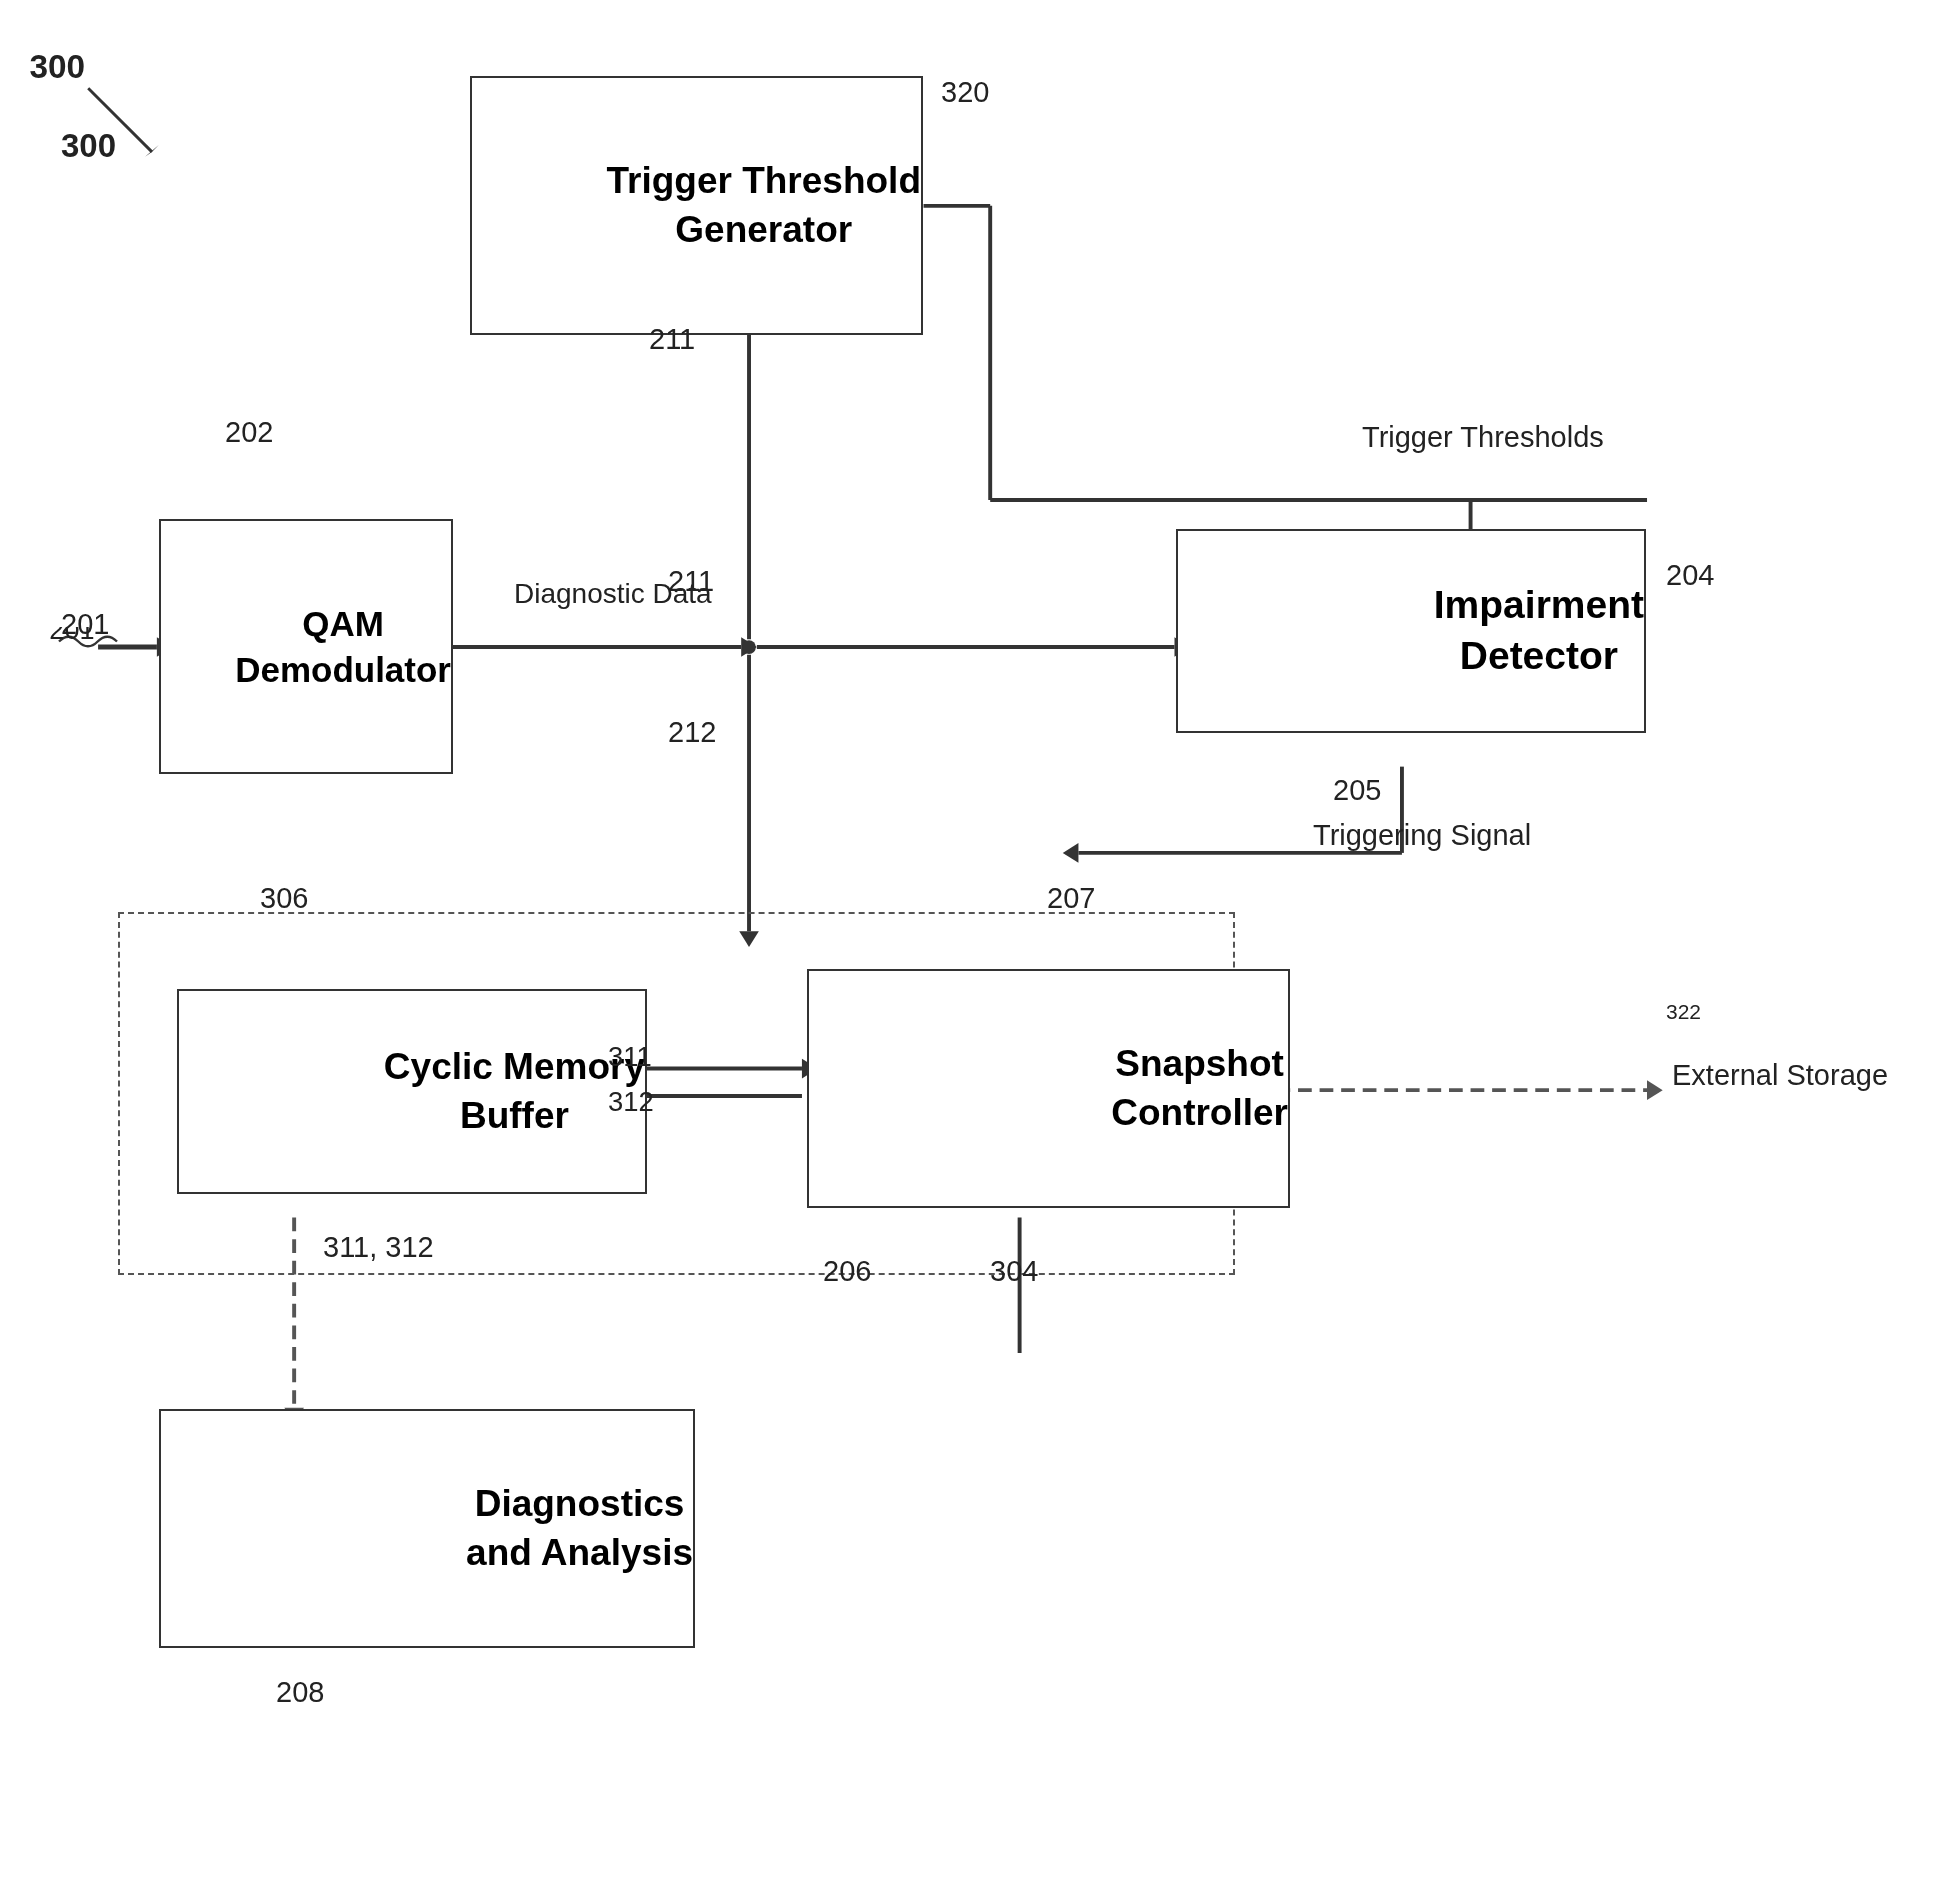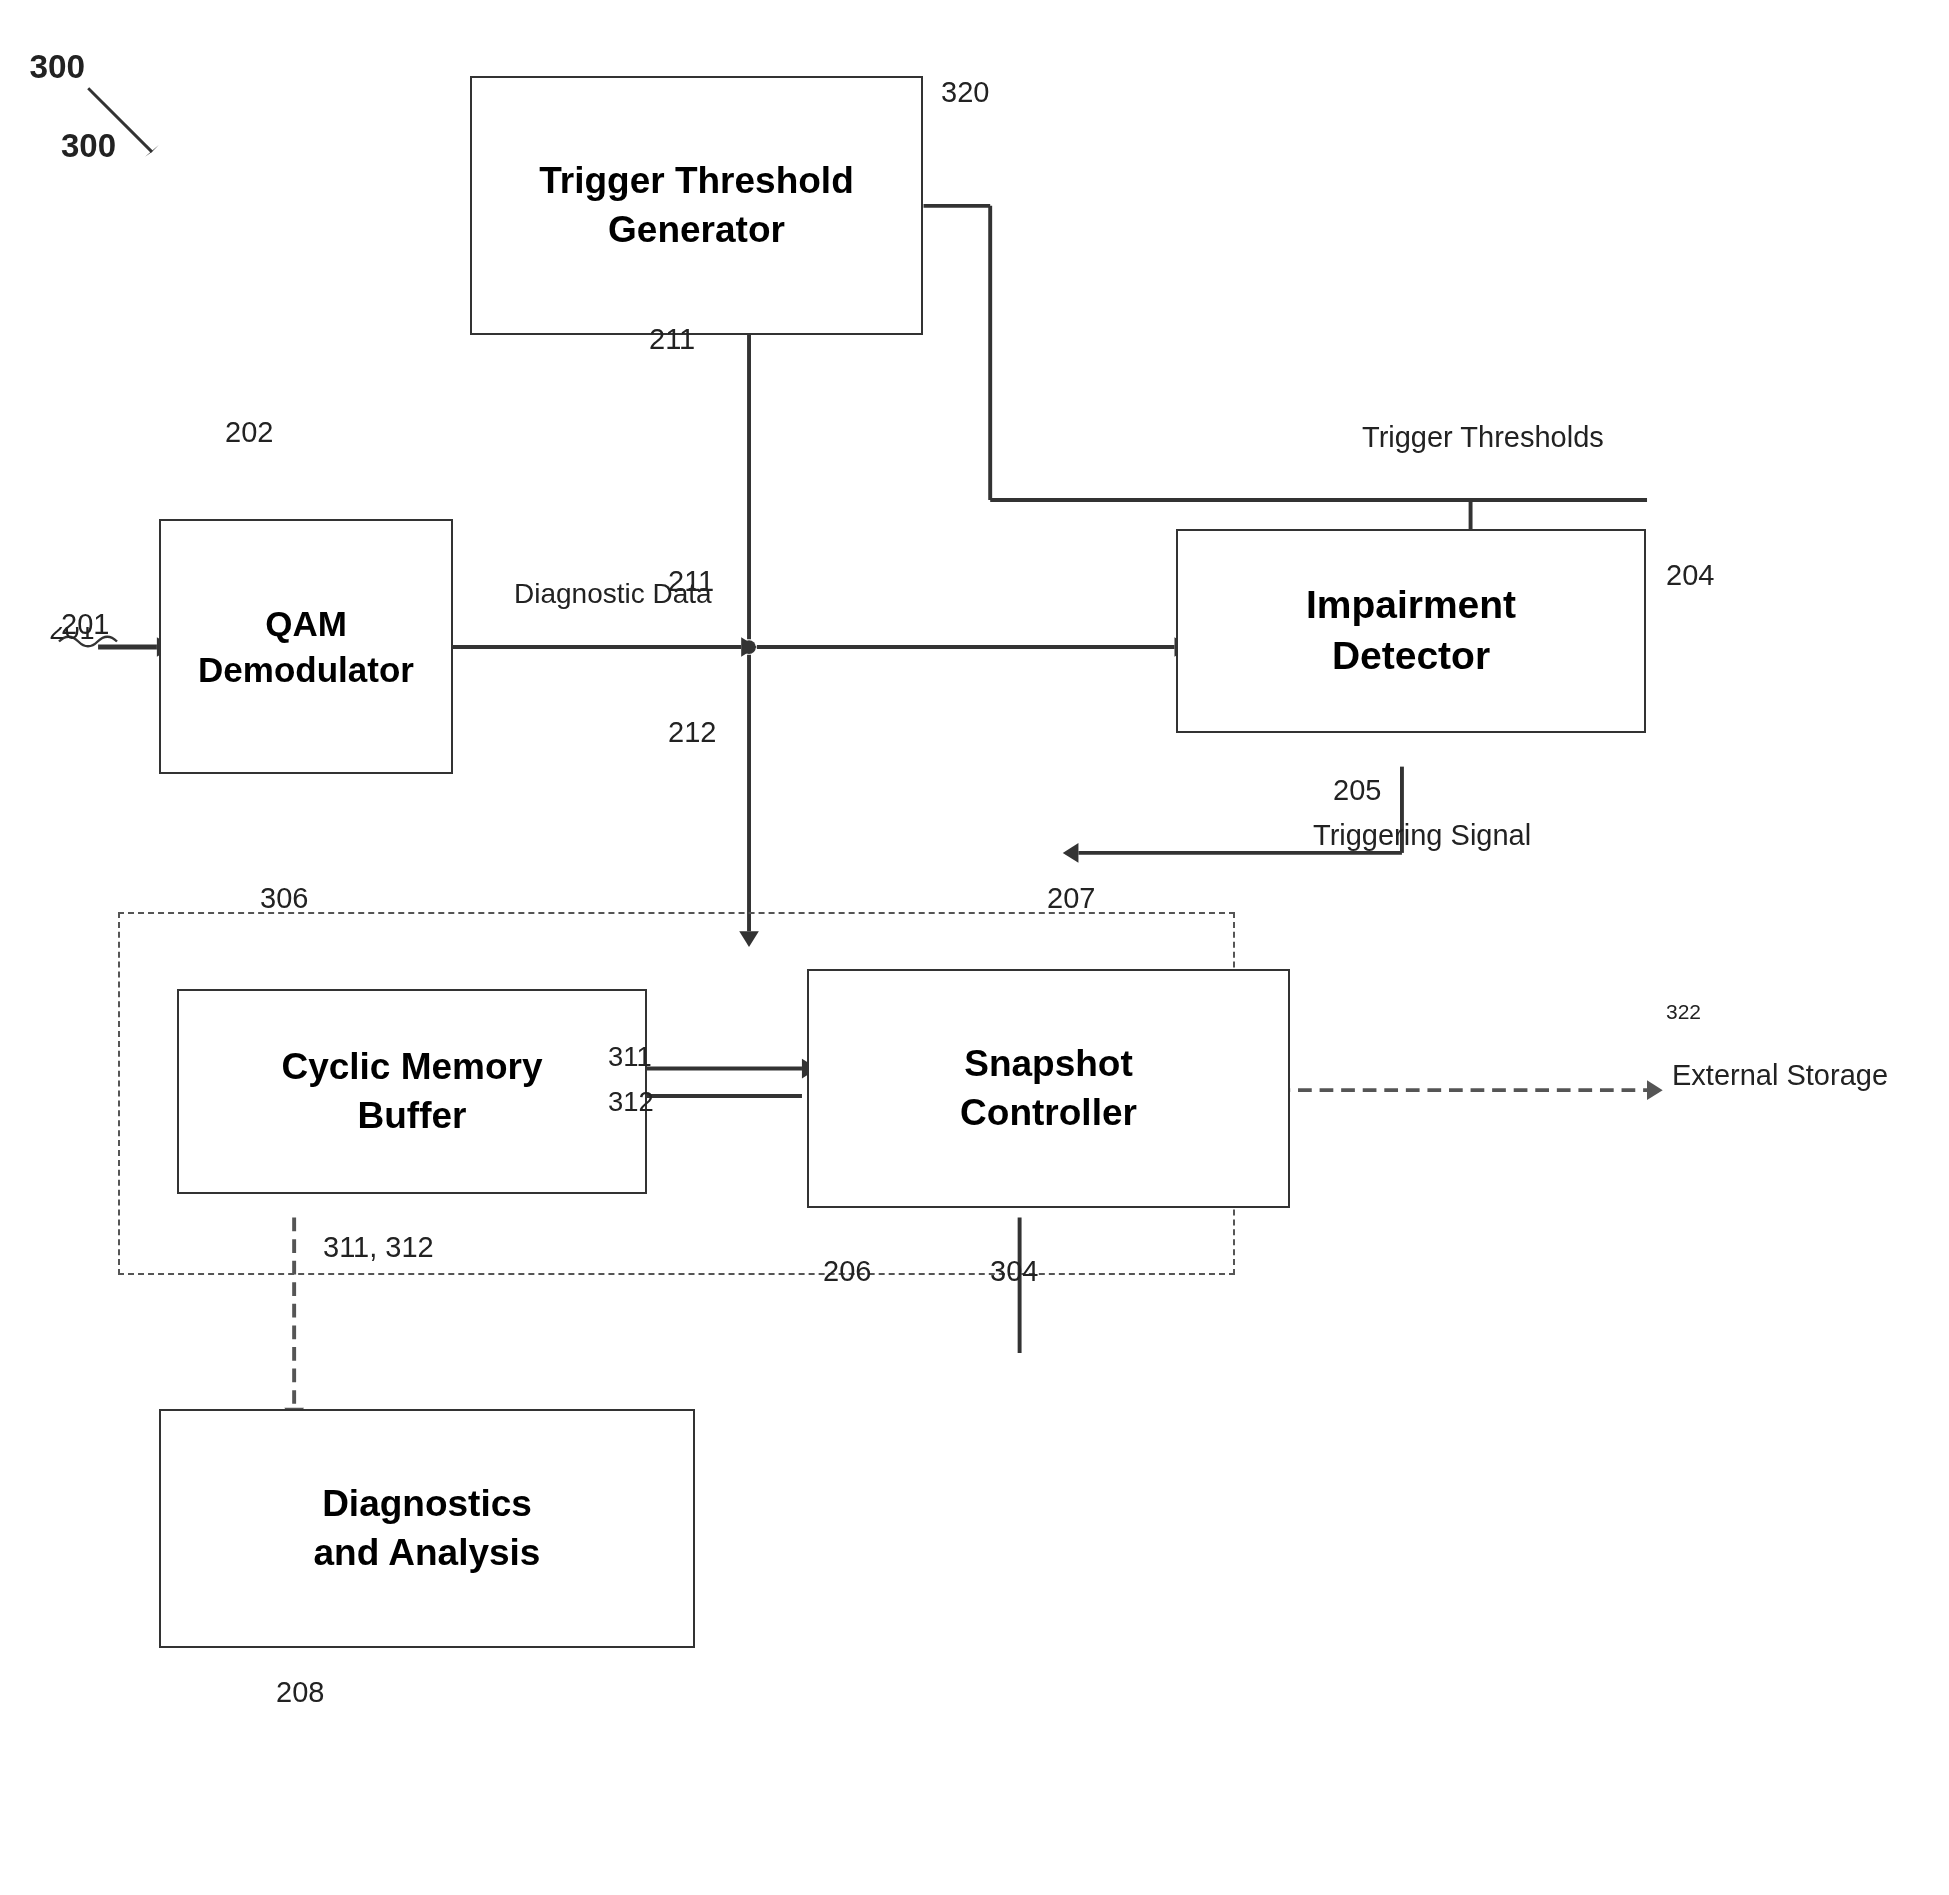--- a/index.html
+++ b/index.html
@@ -15,21 +15,21 @@
       position: relative;
       width: 1950px;
       height: 1896px;
     }
     .box {
       position: absolute;
       border: 2.9px solid #333;
       background: #fff;
       display: flex;
       align-items: center;
-      justify-content: center;
+      justify-content: flex-end;
       text-align: center;
       font-size: 35px;
       font-weight: bold;
       line-height: 1.3;
     }
     .dashed-box {
       position: absolute;
       border: 2.9px dashed #555;
       background: transparent;
     }

